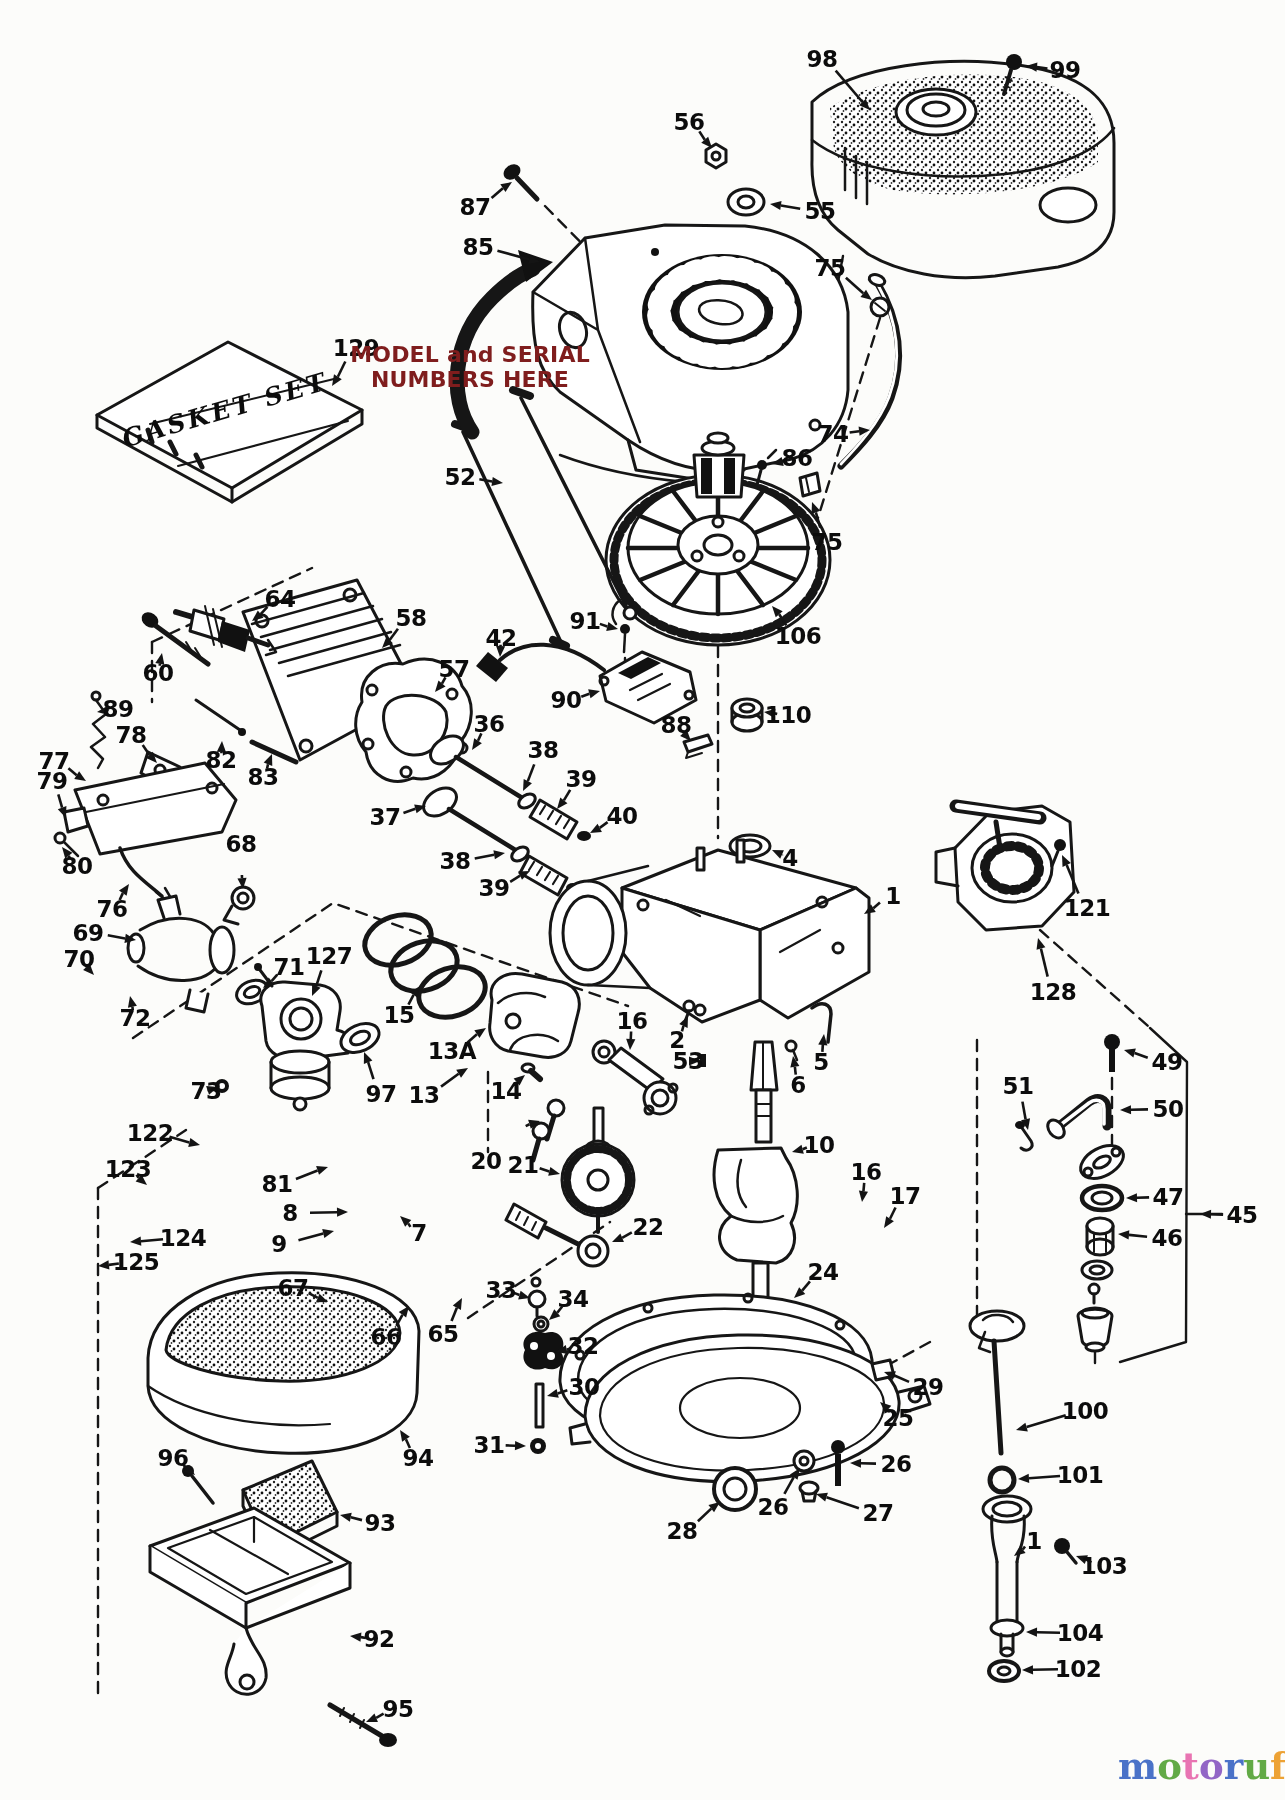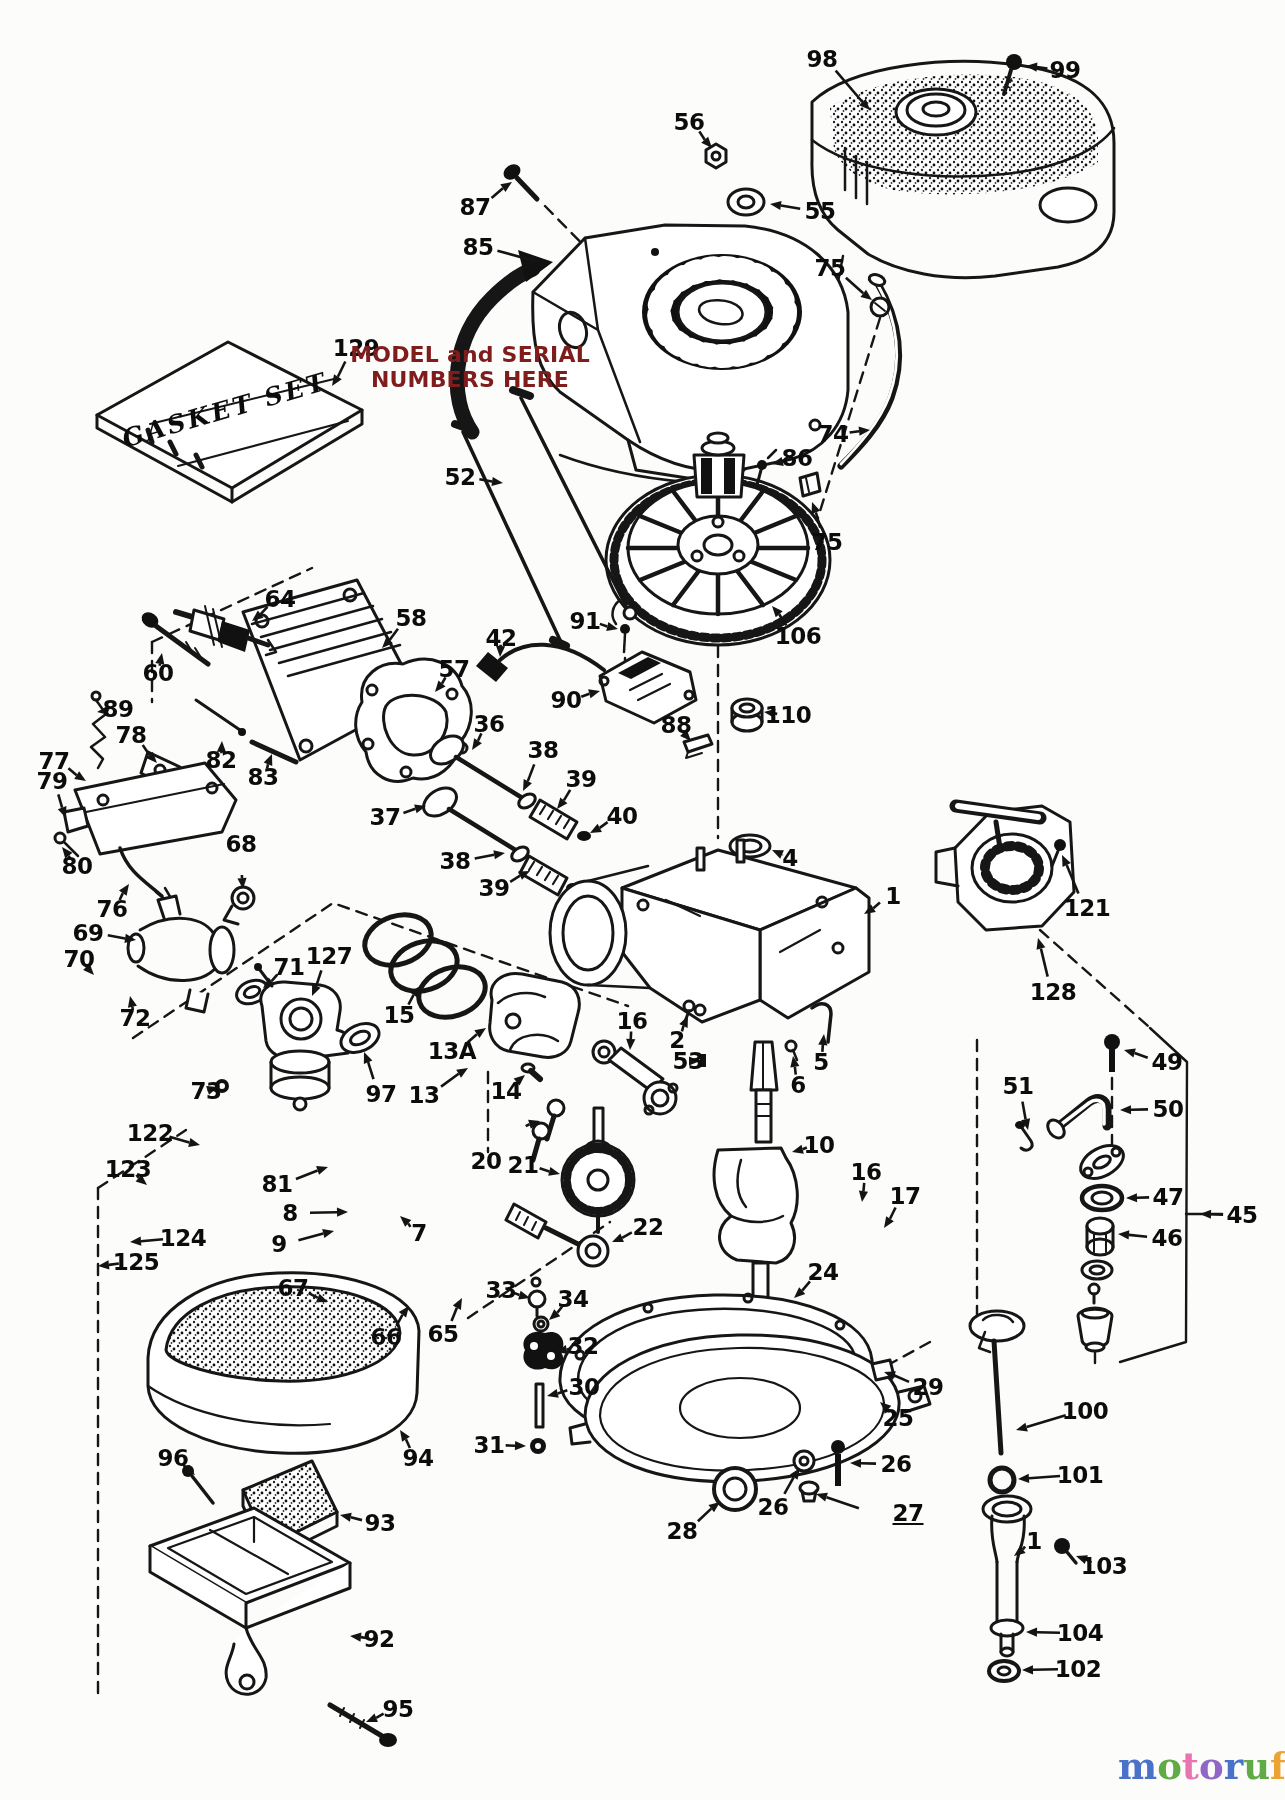--- a/index.html
+++ b/index.html
@@ -823,21 +823,21 @@
       <div class="part-label" style="left: 584px; top: 1387px;">30</div>
       <div class="part-label" style="left: 928px; top: 1387px;">29</div>
       <div class="part-label" style="left: 1085px; top: 1411px;">100</div>
       <div class="part-label" style="left: 898px; top: 1418px;">25</div>
       <div class="part-label" style="left: 489px; top: 1445px;">31</div>
       <div class="part-label" style="left: 173px; top: 1458px;">96</div>
       <div class="part-label" style="left: 418px; top: 1458px;">94</div>
       <div class="part-label" style="left: 896px; top: 1464px;">26</div>
       <div class="part-label" style="left: 1080px; top: 1475px;">101</div>
       <div class="part-label" style="left: 773px; top: 1507px;">26</div>
-      <div class="part-label" style="left: 908px; top: 1513px; text-decoration: underline;">27</div>
+      <div class="part-label" style="left: 878px; top: 1513px;">27</div>
       <div class="part-label" style="left: 380px; top: 1523px;">93</div>
       <div class="part-label" style="left: 682px; top: 1531px;">28</div>
       <div class="part-label" style="left: 1034px; top: 1541px;">1</div>
       <div class="part-label" style="left: 1104px; top: 1566px;">103</div>
       <div class="part-label" style="left: 1080px; top: 1633px;">104</div>
       <div class="part-label" style="left: 379px; top: 1639px;">92</div>
       <div class="part-label" style="left: 1078px; top: 1669px;">102</div>
       <div class="part-label" style="left: 398px; top: 1709px;">95</div>
     </div>
 

